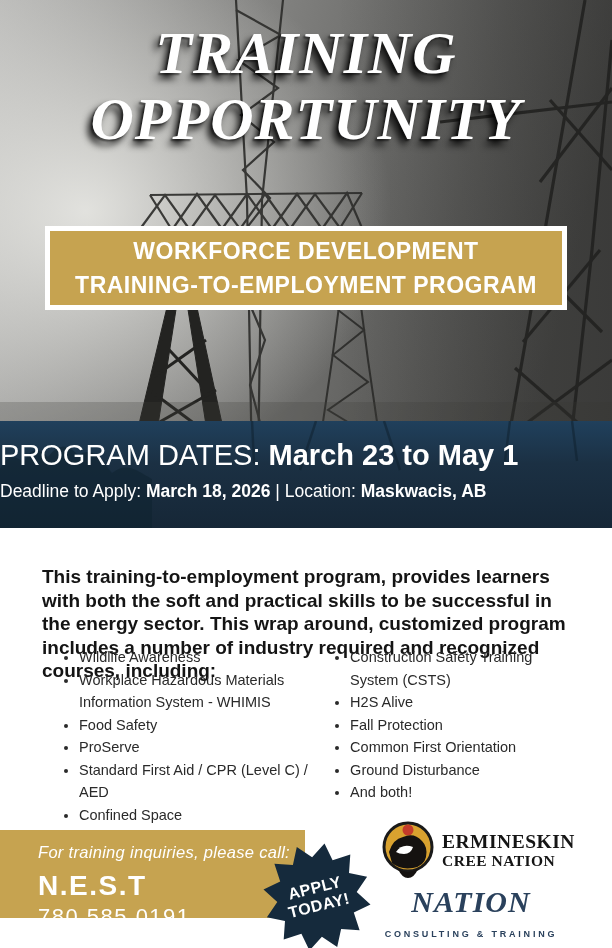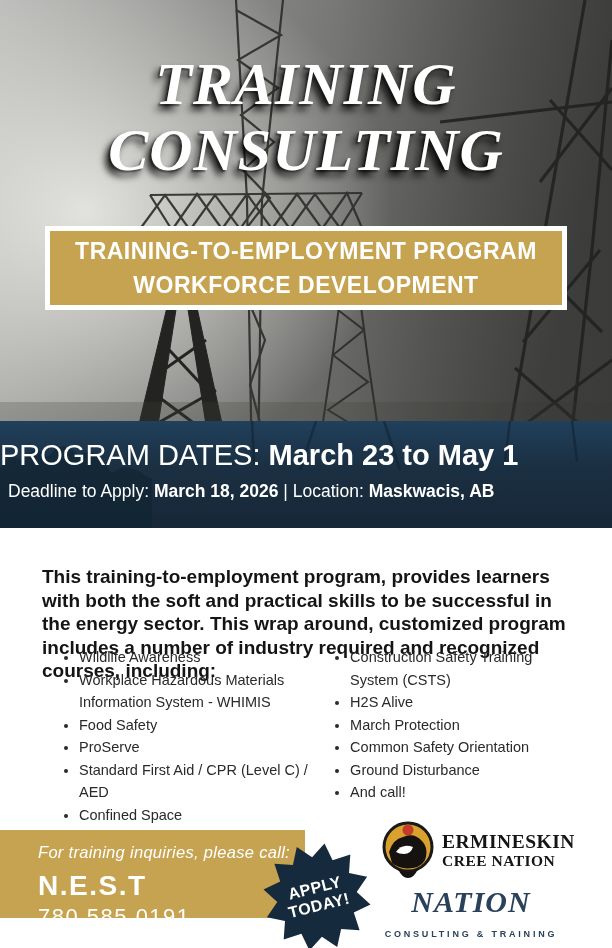--- a/index.html
+++ b/index.html
@@ -5,21 +5,21 @@
   html,body{margin:0;padding:0;background:#e8e8e8;}
   .poster{
     position:relative;width:612px;height:948px;margin:0 auto;background:#ffffff;
     overflow:hidden;font-family:"Liberation Sans",sans-serif;
   }
   
   .photo{position:absolute;left:0;top:0;width:612px;height:528px;}
   .photo svg{display:block;}
   
   .title{
-    position:absolute;left:0;top:51px;width:612px;text-align:center;
+    position:absolute;left:0;top:20px;width:612px;text-align:center;
     font-family:"Liberation Serif",serif;font-style:italic;font-weight:bold;
     font-size:60px;line-height:66px;color:#ffffff;letter-spacing:1px;
     text-shadow:-5px 6px 7px rgba(0,0,0,0.85), -2px 2px 2px rgba(0,0,0,0.55);
   }
   
   .banner-box{
     position:absolute;left:45px;top:226px;width:512px;height:74px;
     background:#c6a350;border:5px solid #ffffff;
     display:flex;flex-direction:column;justify-content:center;align-items:center;
     text-align:center;color:#ffffff;font-weight:bold;font-size:23px;line-height:34px;
@@ -27,21 +27,21 @@
   }
   
   .band{
     position:absolute;left:0;top:421px;width:612px;height:107px;
     background:linear-gradient(180deg,#20405c 0%,#1b3043 40%,#162737 100%);
     color:#ffffff;
   }
   .band .silhouettes{position:absolute;left:0;top:0;}
   .band-line1{position:relative;margin-top:17px;font-size:29px;line-height:34px;font-weight:400;}
   .band-line1 b{font-weight:700;}
-  .band-line2{position:relative;margin-top:9px;font-size:17.5px;line-height:20px;font-weight:400;padding-left:8px;}
+  .band-line2{position:relative;margin-top:9px;font-size:17.5px;line-height:20px;font-weight:400;}
   .band-line2 b{font-weight:700;}
   
   .intro{
     position:absolute;left:42px;top:546px;width:534px;
     font-size:19px;line-height:23.5px;font-weight:bold;color:#141414;
   }
   
   .courses{position:absolute;left:53px;top:646px;width:517px;display:flex;justify-content:space-between;}
   .courses ul{margin:0;padding-left:26px;list-style:disc;}
   .courses .col-left{width:272px;}
@@ -163,26 +163,26 @@
 
       <line x1="470" y1="290" x2="545" y2="284" stroke="#2a2a28" stroke-width="7" stroke-dasharray="4,3"></line>
 
       <rect x="0" y="402" width="612" height="26" fill="#3e3e3c" opacity="0.25"></rect>
       <rect x="0" y="0" width="612" height="528" fill="url(#vig)"></rect>
     </svg>
   </div>
 
   <div class="title">
     <div>TRAINING</div>
-    <div>CONSULTING</div>
+    <div>OPPORTUNITY</div>
   </div>
 
   <div class="banner-box">
+    <div>WORKFORCE DEVELOPMENT</div>
     <div>TRAINING-TO-EMPLOYMENT PROGRAM</div>
-    <div>WORKFORCE DEVELOPMENT</div>
   </div>
 
   <div class="band">
     <svg class="silhouettes" width="612" height="107" viewBox="0 0 612 107">
       <path d="M0,48 Q10,28 24,42 Q32,20 48,36 Q62,16 78,34 Q92,26 102,40 L112,52 Q124,42 138,50 L152,58 L152,107 L0,107 Z" fill="#0f2230" opacity="0.55"></path>
       <g stroke="#0e1f2c" stroke-width="2.5" opacity="0.5">
         <line x1="316" y1="0" x2="300" y2="49"></line>
         <line x1="384" y1="0" x2="400" y2="49"></line>
         <line x1="510" y1="0" x2="505" y2="40"></line>
         <line x1="572" y1="0" x2="577" y2="40"></line>
@@ -200,24 +200,24 @@
       <li>Wildlife Awareness</li>
       <li>Workplace Hazardous Materials Information System - WHIMIS</li>
       <li>Food Safety</li>
       <li>ProServe</li>
       <li>Standard First Aid / CPR (Level C) / AED</li>
       <li>Confined Space</li>
     </ul>
     <ul class="col-right">
       <li>Construction Safety Training System (CSTS)</li>
       <li>H2S Alive</li>
-      <li>March Protection</li>
-      <li>Common Safety Orientation</li>
+      <li>Fall Protection</li>
+      <li>Common First Orientation</li>
       <li>Ground Disturbance</li>
-      <li>And call!</li>
+      <li>And both!</li>
     </ul>
   </div>
 
   <div class="contact-box">
     <div class="contact-prompt">For training inquiries, please call:</div>
     <div class="contact-name">N.E.S.T</div>
     <div class="contact-phone">780 585 0191</div>
   </div>
 
   <div class="badge">

